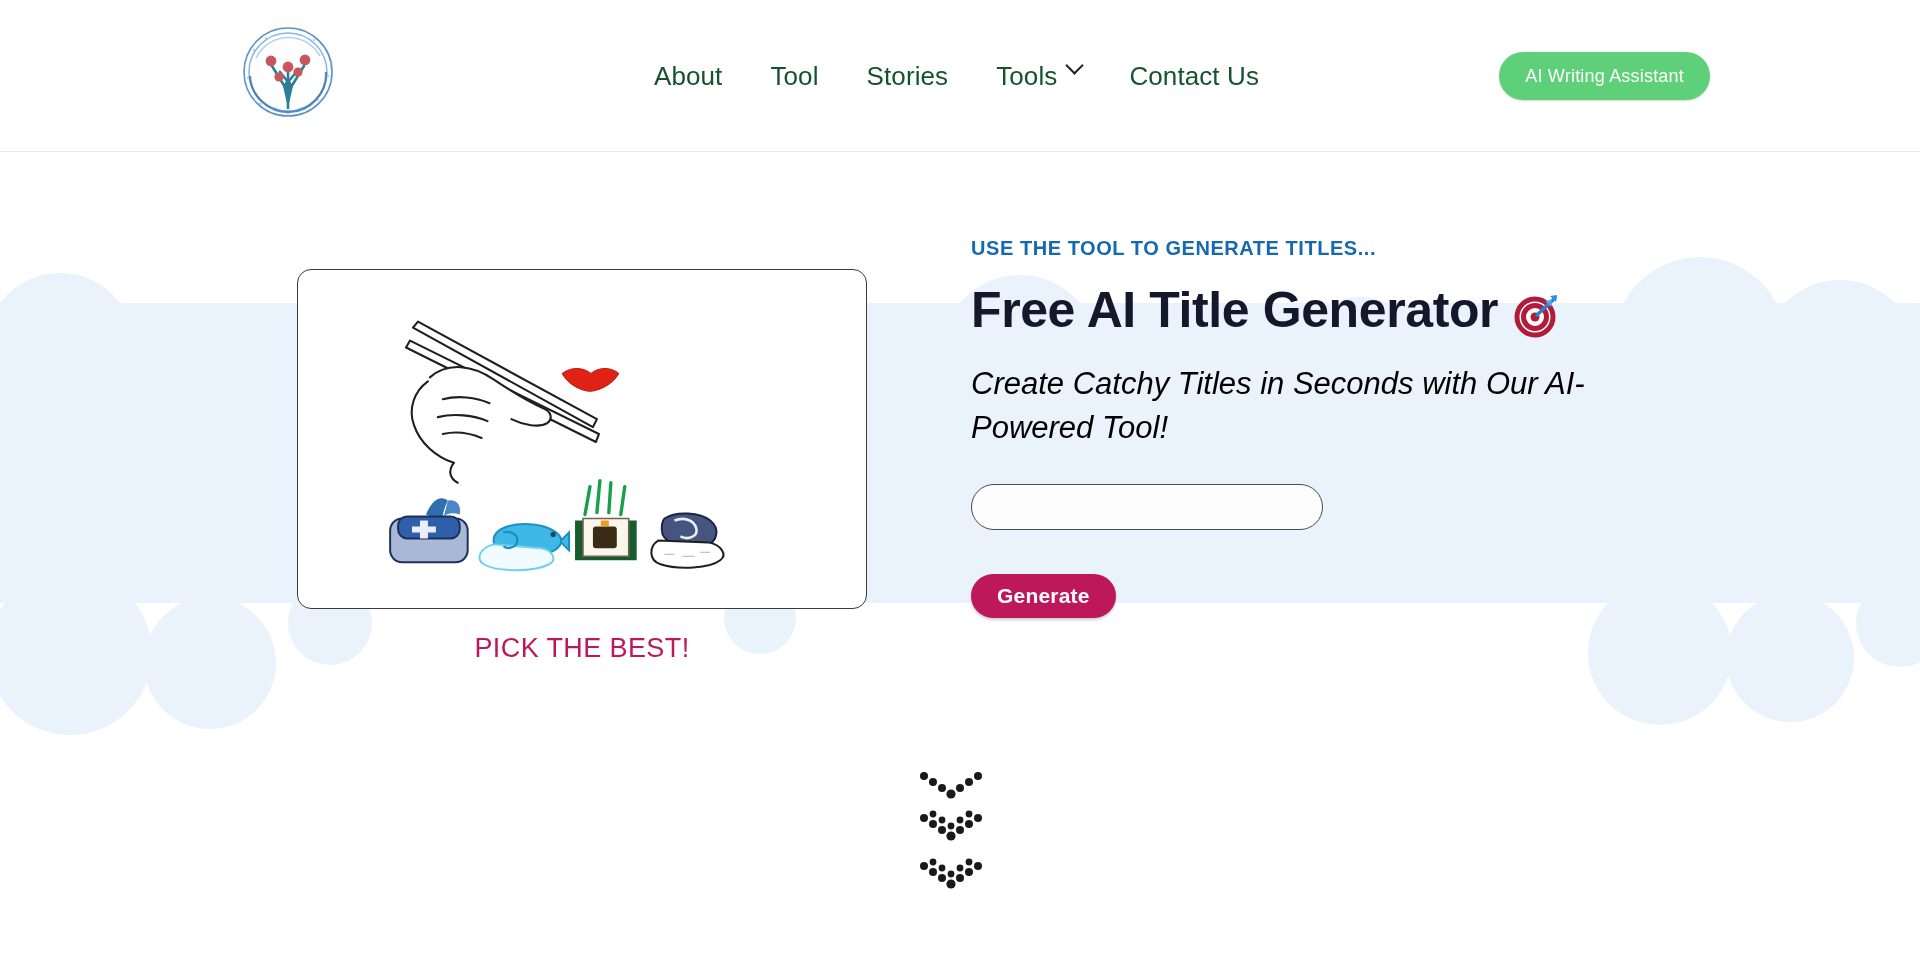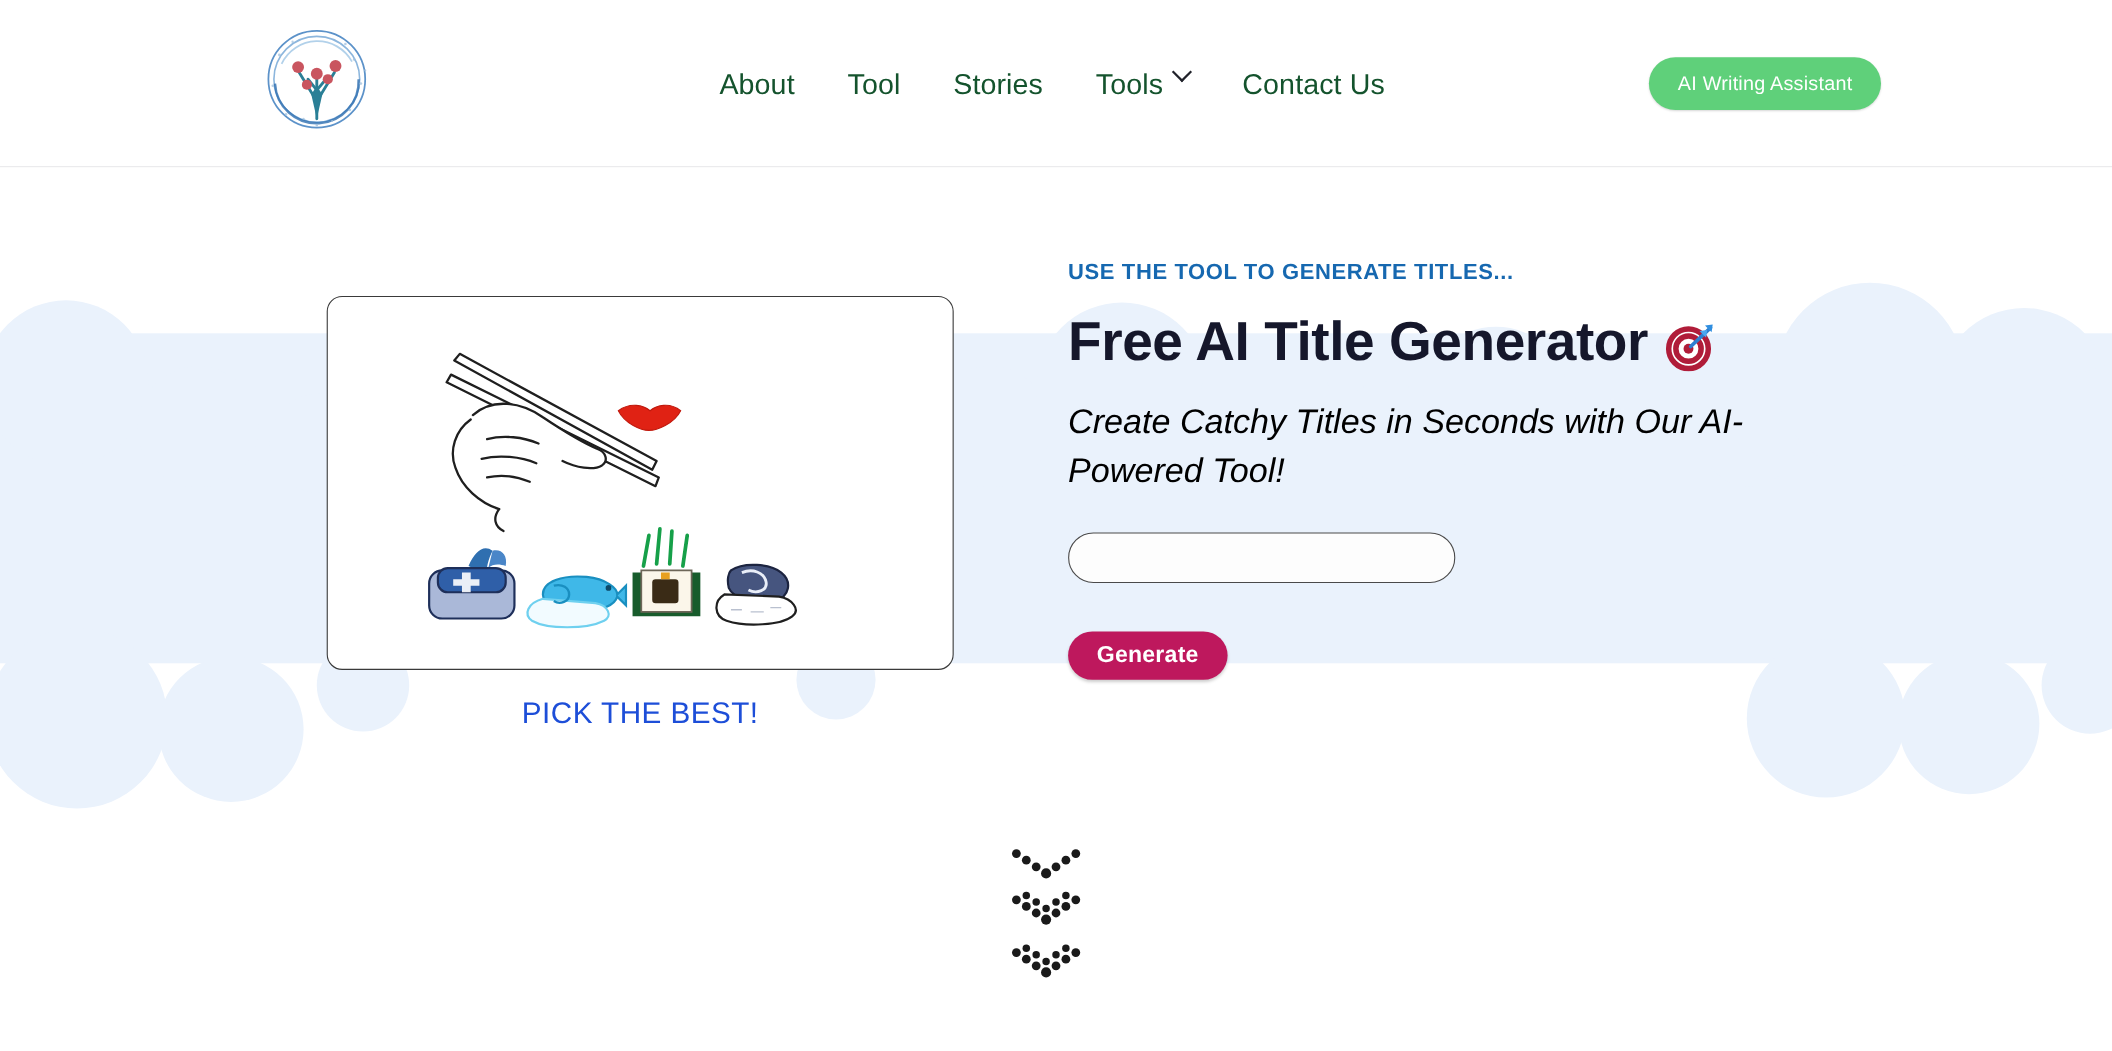--- a/index.html
+++ b/index.html
@@ -128,21 +128,21 @@
   }
   .illustration-card svg { display: block; width: 100%; height: 100%; }
 
   .pick-caption {
     position: absolute;
     left: 297px;
     top: 480px;
     width: 570px;
     text-align: center;
     font-size: 27px;
-    color: #1d4ed8;
+    color: #be185d;
     letter-spacing: .4px;
   }
 
   .hero-copy {
     position: absolute;
     left: 933px;
     top: 84px;
     width: 680px;
     margin-left: 38px;
   }

